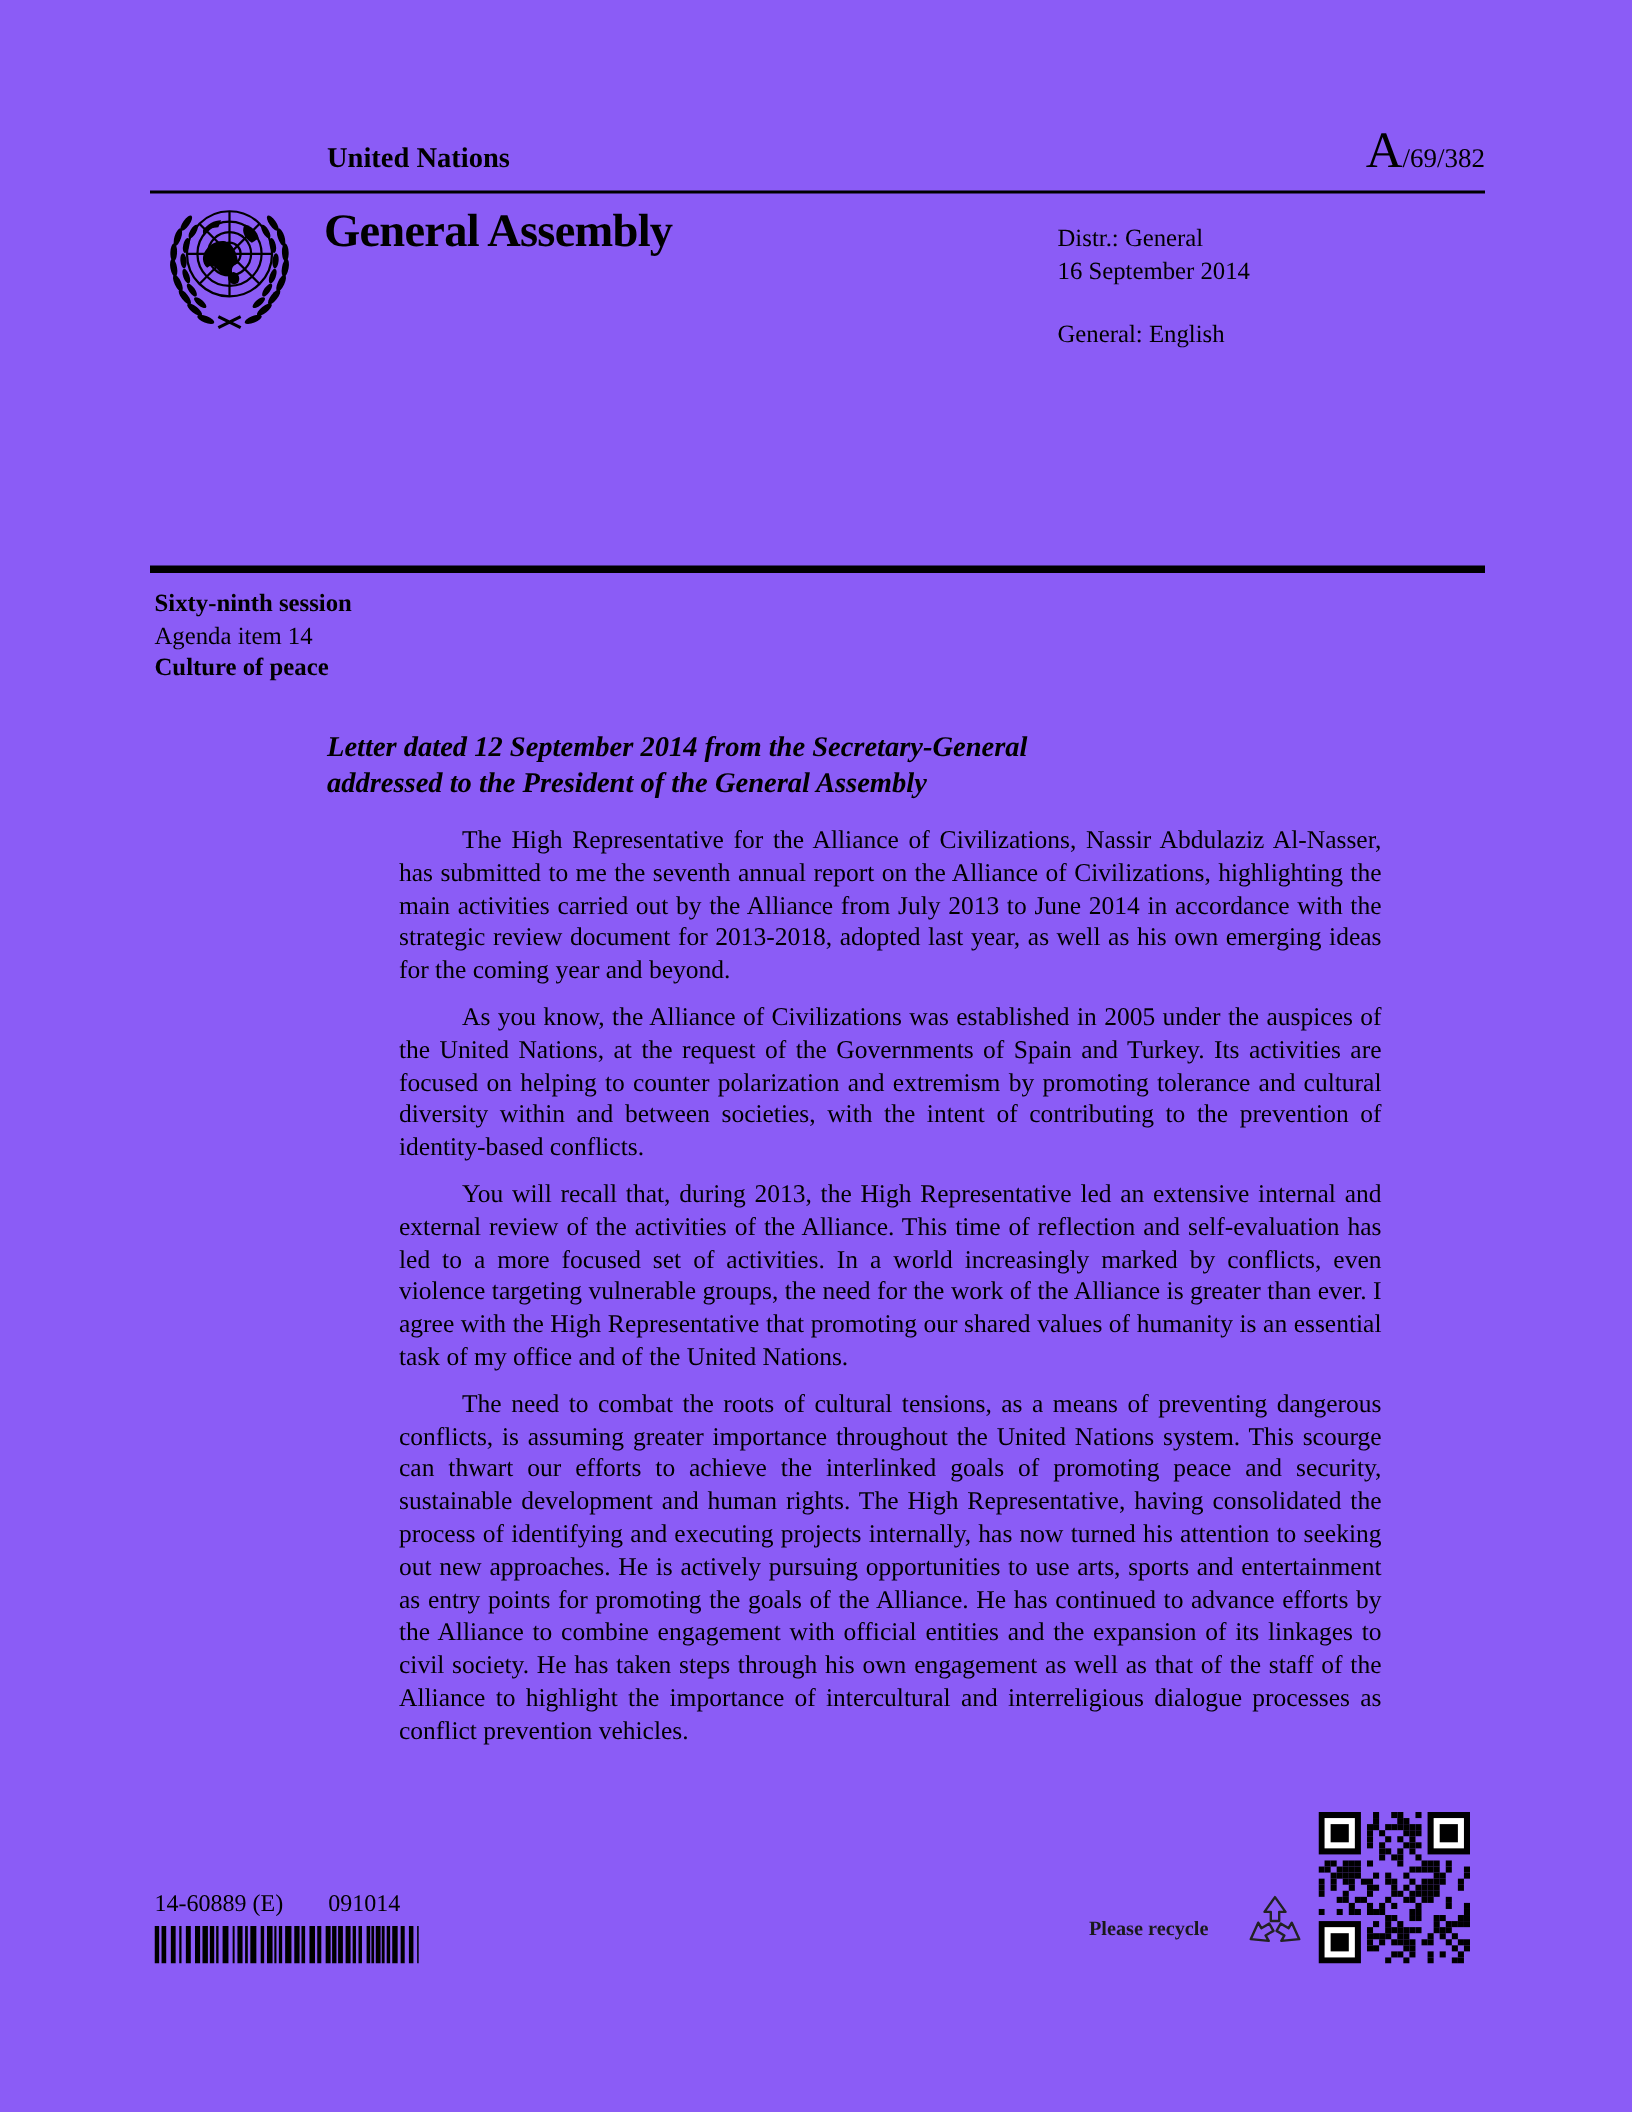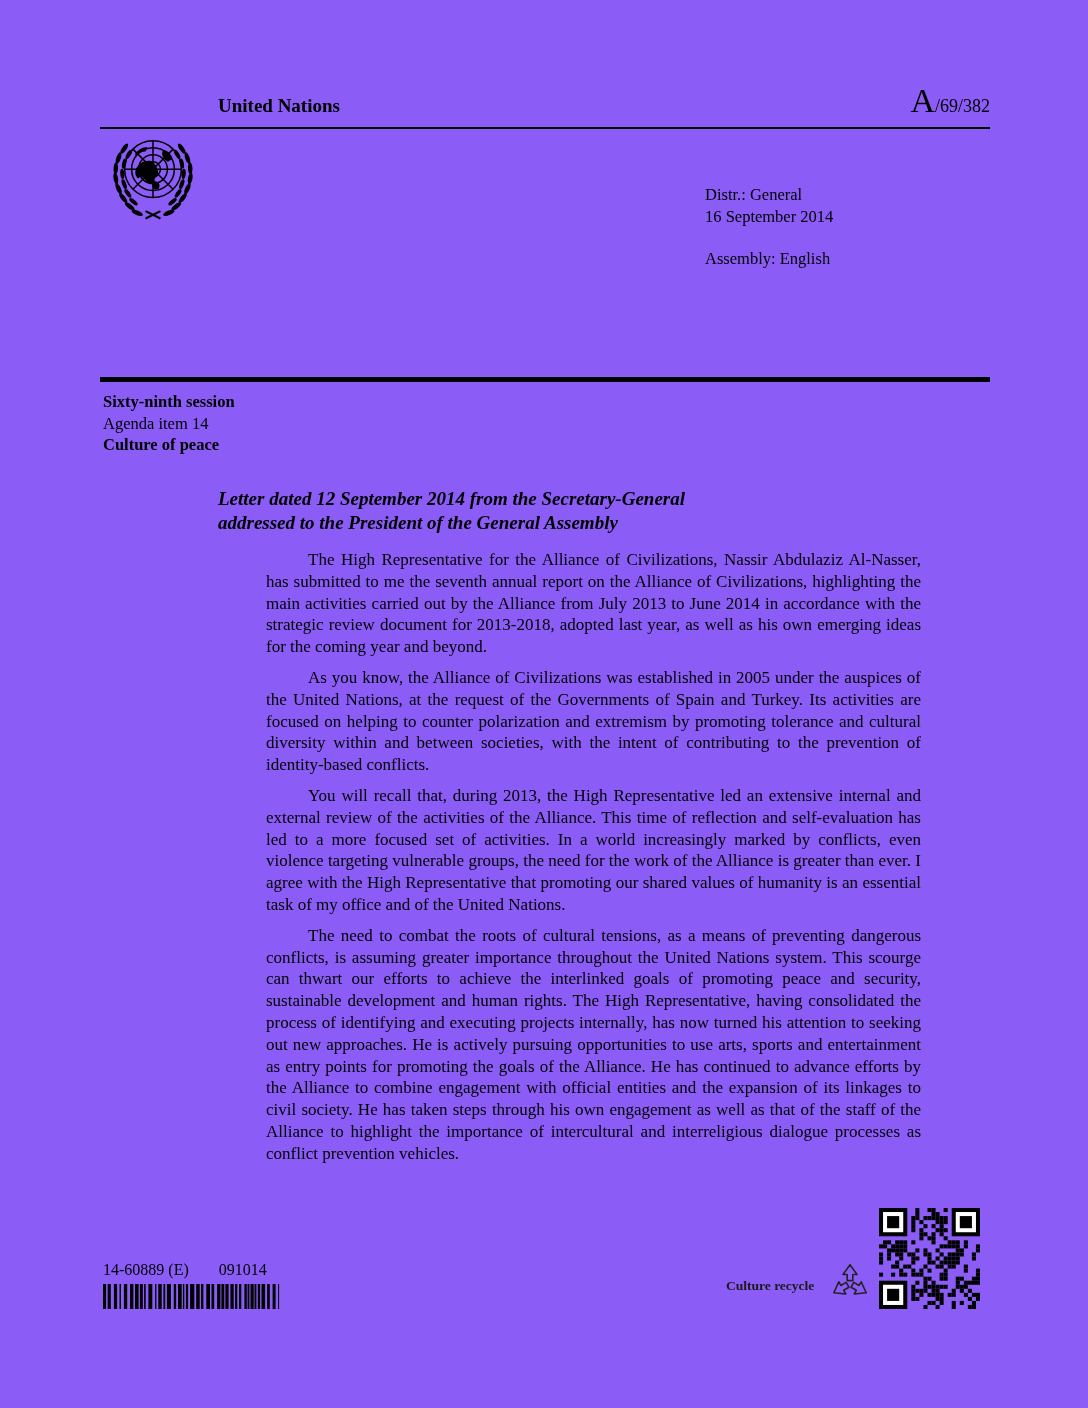--- a/index.html
+++ b/index.html
@@ -31,21 +31,21 @@
   .emblem {
     position:absolute; left:106px; top:132px;
     width:94px; height:93px;
   }
   .assembly-title {
     position:absolute; left:216px; top:136px;
     font-size:31px; font-weight:bold; letter-spacing:-0.5px;
   }
   .distr-block {
     position:absolute; left:705px; top:148px;
-    font-size:16.5px; line-height:22px;margin-top:36px;
+    font-size:16.5px; line-height:22px;
   }
   .distr-block .original { margin-top:20px; }
   
   .rule-thick {
     position:absolute; left:100px; top:377px;
     width:890px; height:5px; background:#000;
   }
   .session-block {
     position:absolute; left:103px; top:391px;
     font-size:16.5px; line-height:21.5px;
@@ -137,25 +137,26 @@
       <ellipse cx="19" cy="34" rx="5.5" ry="2.2" transform="rotate(-78 19 34)"></ellipse>
       <ellipse cx="17" cy="45" rx="5.5" ry="2.2" transform="rotate(-95 17 45)"></ellipse>
       <ellipse cx="19" cy="56" rx="5.5" ry="2.2" transform="rotate(-110 19 56)"></ellipse>
       <ellipse cx="23" cy="66" rx="5.5" ry="2.2" transform="rotate(-125 23 66)"></ellipse>
       <ellipse cx="29" cy="75" rx="5.5" ry="2.2" transform="rotate(-140 29 75)"></ellipse>
     </g>
     <use href="#unb" transform="translate(100 0) scale(-1 1)"></use>
     <path d="M42 93 L58 85 M58 93 L42 85" stroke="#000" stroke-width="2.2" fill="none"></path>
   </svg>
 
+  <div class="assembly-title">General Assembly</div>
 
   <div class="distr-block">
     <div>Distr.: General</div>
     <div>16 September 2014</div>
-    <div class="original">Assembly: English</div>
+    <div class="original">General: English</div>
   </div>
 
   <div class="rule-thick"></div>
   <div class="session-block">
     <div class="bold">Sixty-ninth session</div>
     <div>Agenda item 14</div>
     <div class="bold">Culture of peace</div>
   </div>
 
   <div class="letter-title">
@@ -209,21 +210,21 @@
       <rect x="147.5" y="0" width="3.2" height="25"></rect>
       <rect x="151.5" y="0" width="1.9" height="25"></rect>
       <rect x="154.8" y="0" width="2.3" height="25"></rect>
       <rect x="158.5" y="0" width="3.6" height="25"></rect>
       <rect x="164.1" y="0" width="2.7" height="25"></rect>
       <rect x="169.6" y="0" width="3.0" height="25"></rect>
       <rect x="175.1" y="0" width="1.0" height="25"></rect>
     </svg>
 
   <div class="recycle-row">
-    <span class="recycle-label">Culture recycle</span>
+    <span class="recycle-label">Please recycle</span>
     <svg class="recycle-icon" viewBox="0 0 44 46" aria-hidden="true">
       <defs>
         <g id="rcy">
           <path d="M22 4 L29.5 14.5 L25 14.5 L25 21 L19 21 L19 14.5 L14.5 14.5 Z" fill="none" stroke="#222" stroke-width="1.7" stroke-linejoin="round"></path>
         </g>
       </defs>
       <use href="#rcy"></use>
       <use href="#rcy" transform="rotate(120 22 24)"></use>
       <use href="#rcy" transform="rotate(240 22 24)"></use>
     </svg>

